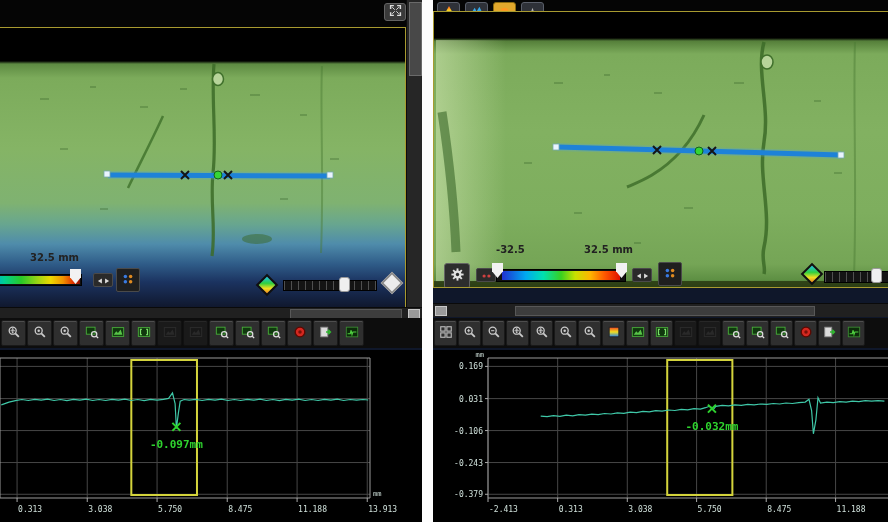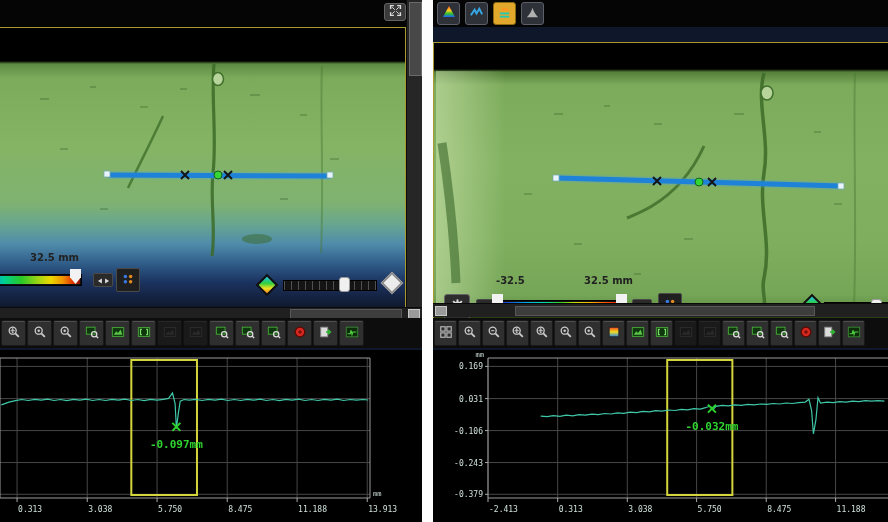--- a/index.html
+++ b/index.html
@@ -16,21 +16,21 @@
     background:#3a3a3a;border:1px solid #636363;border-radius:3px;padding:0;cursor:pointer;}
   .view-tabs{position:absolute;left:4px;top:2px;display:flex;gap:5px;}
   .vtab{width:23px;height:23px;display:flex;align-items:center;justify-content:center;
     background:#2e3138;border:1px solid #5a5f6a;border-radius:3px;padding:0;cursor:pointer;}
   .vtab.active{background:#e2a82c;border-color:#8a6a10;}
 
   .viewport{position:absolute;overflow:hidden;}
   .vp-left{left:0;top:27px;width:405px;height:279px;border:1px solid #a89a30;border-left:none;
     background:linear-gradient(180deg,#000 0,#000 33px,#5d8a42 36px,#7cab5b 50px,#85b465 120px,
       #7fb271 175px,#68a68f 196px,#4f8cab 216px,#2f5c88 236px,#1b3360 254px,#10182e 279px);}
-  .vp-right{left:0;top:42px;width:454px;height:275px;border:1px solid #a89a30;border-right:none;
+  .vp-right{left:0;top:11px;width:454px;height:275px;border:1px solid #a89a30;border-right:none;
     background:linear-gradient(180deg,#000 0,#000 26px,#557f3a 29px,#7cab5b 42px,#82b161 120px,
       #7eae5e 200px,#75a556 252px,#5d8f43 268px,#2e4a1a 275px);}
   .vp-svg{position:absolute;left:0;top:0;}
 
   .scale-label{position:absolute;font-size:10px;font-weight:bold;color:#222;white-space:nowrap;}
   .grad-track{position:absolute;background:#101010;border:1px solid #000;}
   .grad-fill{position:absolute;}
   .pent-handle{position:absolute;width:11px;height:15px;background:#f2f2f2;
     clip-path:polygon(0 0,100% 0,100% 55%,50% 100%,0 55%);}
   .mini-btn{position:absolute;display:flex;align-items:center;justify-content:center;

